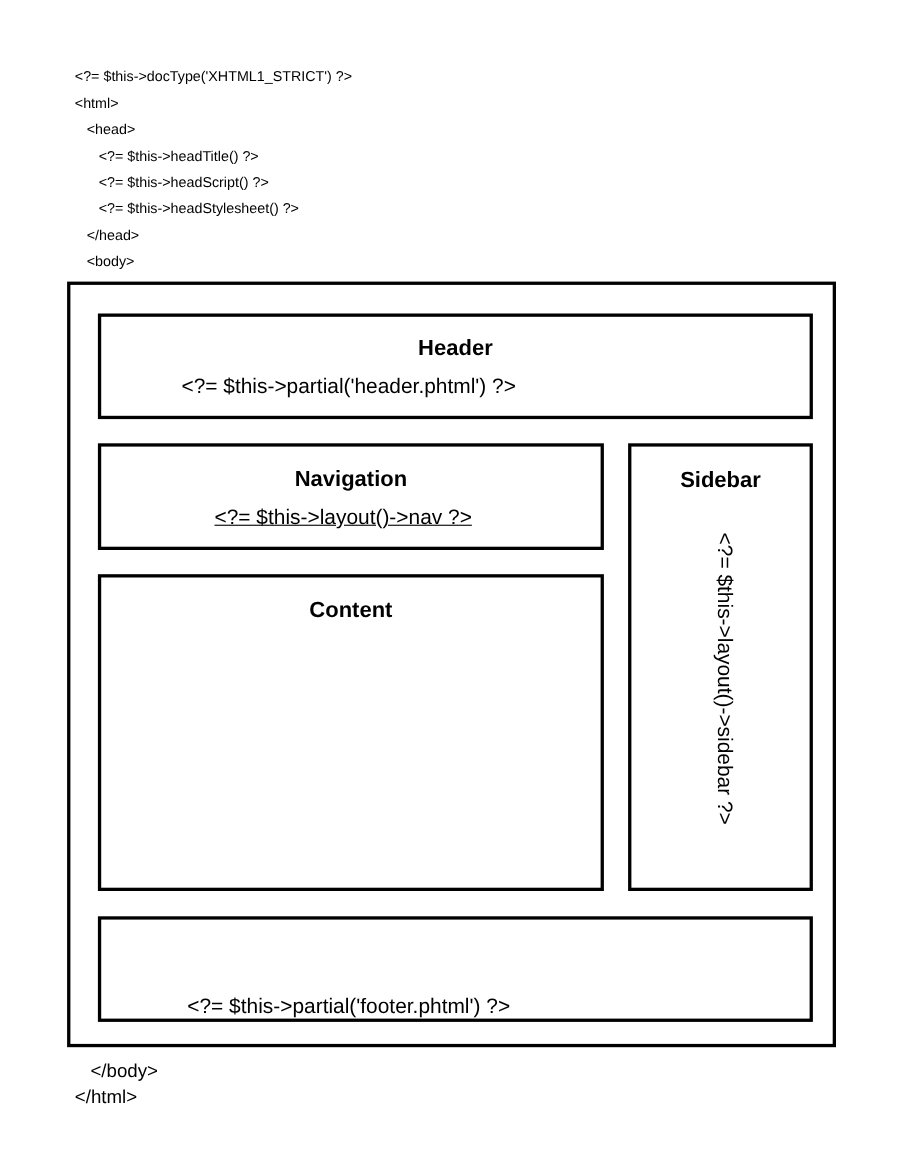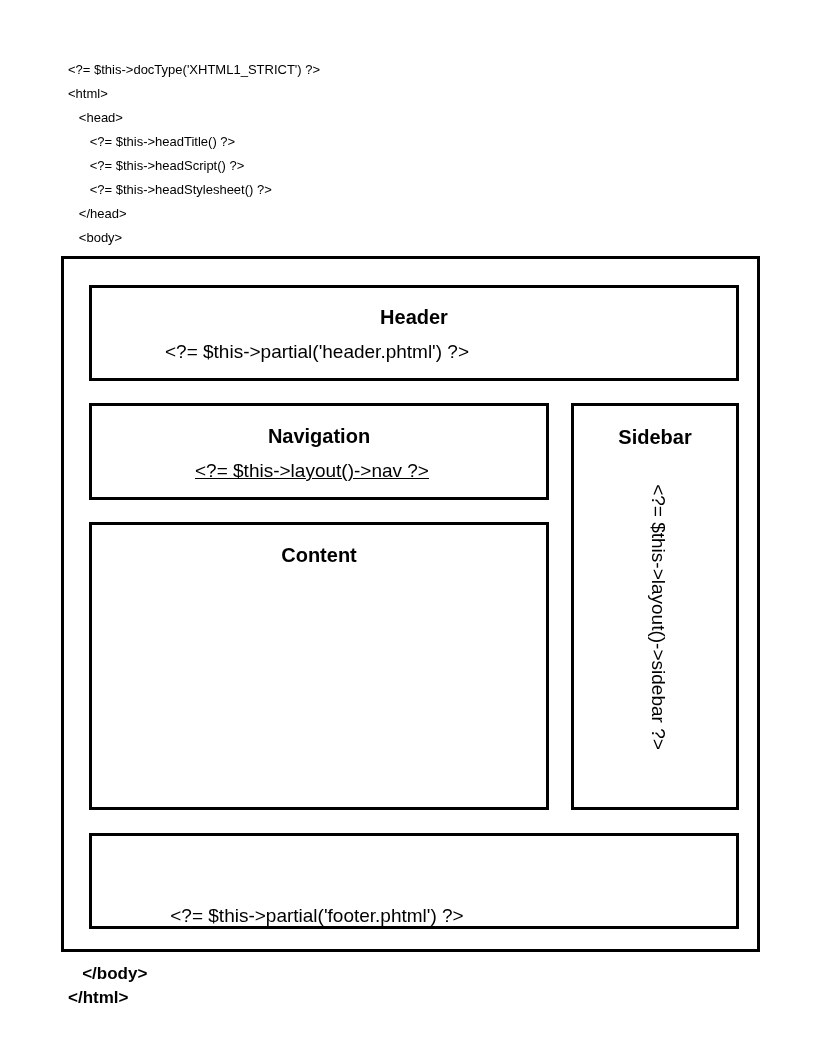--- a/index.html
+++ b/index.html
@@ -31,21 +31,20 @@
   
   .code-block-bottom {
     position: absolute;
     left: 68px;
     top: 962px;
     font-family: "Liberation Sans", sans-serif;
     font-size: 17px;
     line-height: 24px;
     white-space: pre;
     color: #000;
-    font-weight: bold;
   }
 
   
   .outer-box {
     position: absolute;
     left: 61px;
     top: 256px;
     width: 699px;
     height: 696px;
     border: 3px solid #000;

